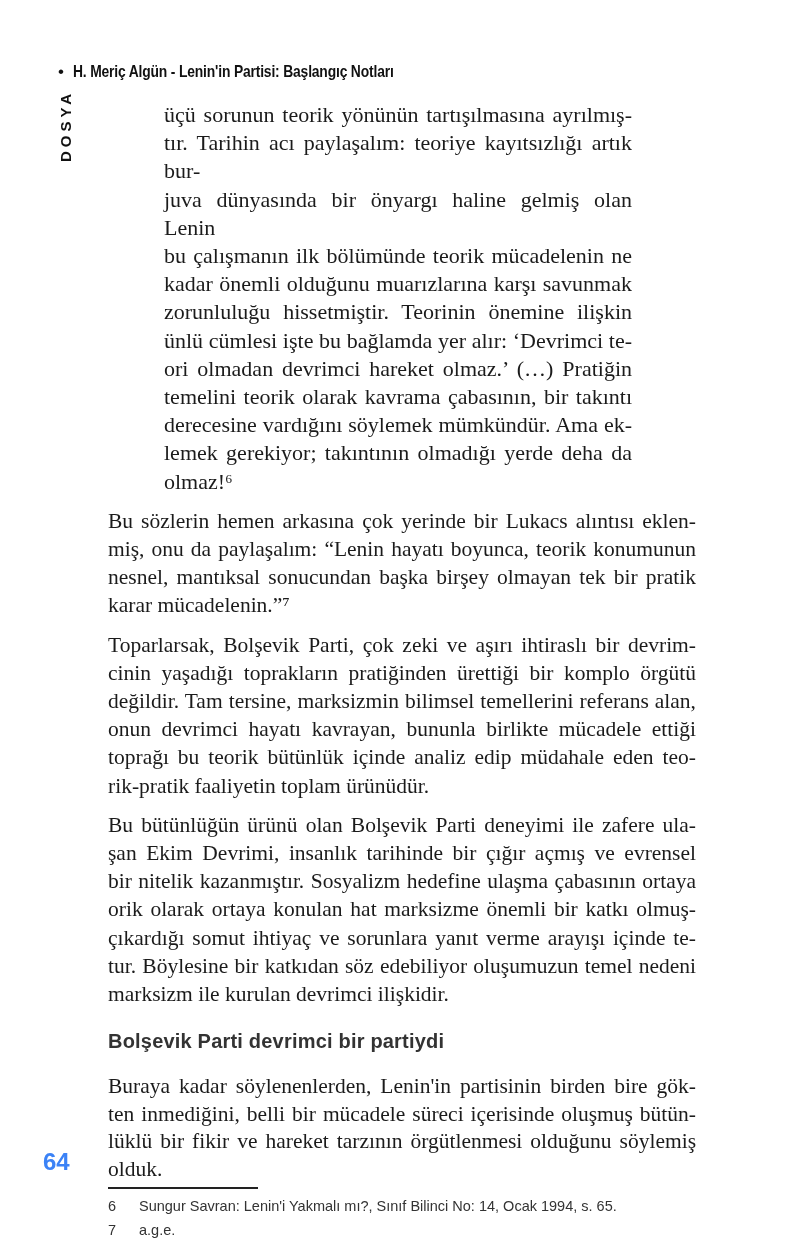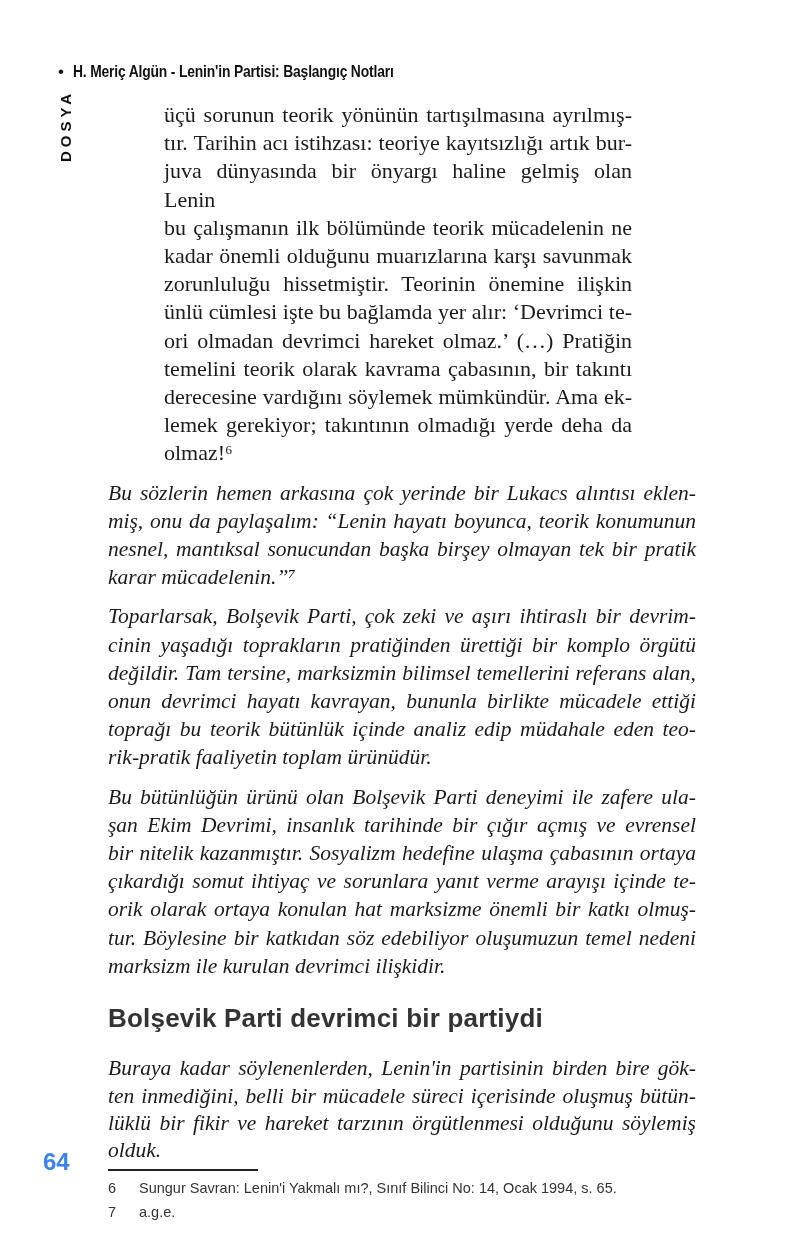--- a/index.html
+++ b/index.html
@@ -49,28 +49,27 @@
   .quote{
     margin:0 0 0 56px;
     width:468px;
     font-size:22px;
     line-height:28.2px;
   }
   .para{
     margin-top:11px;
     font-size:21.5px;
     line-height:28.2px;
-    font-style:italic;
   }
   .justified .tline{text-align:justify;text-align-last:justify;}
   .justified .tline:last-child{text-align-last:left;}
   .section-heading{
     font-family:"Liberation Sans","DejaVu Sans",sans-serif;
     font-weight:700;
-    font-size:26px;
+    font-size:20px;
     line-height:32px;
     color:#333;
     letter-spacing:0.2px;
   }
   .para.after-heading{margin-top:7px;line-height:27.4px;}
   
   .footnote-rule{
     margin-top:4px;
     width:150px;height:0;
     border-top:2px solid #222;
@@ -105,21 +104,21 @@
       <span class="title">Lenin'in Partisi: Başlangıç Notları</span>
     </span>
   </div>
 
   <div class="dosya">DOSYA</div>
 
   <div class="content">
 
     <div class="quote justified">
         <div class="tline">üçü sorunun teorik yönünün tartışılmasına ayrılmış-</div>
-        <div class="tline">tır. Tarihin acı istihzası: teoriye kayıtsızlığı artık bur-</div>
+        <div class="tline">tır. Tarihin acı paylaşalım: teoriye kayıtsızlığı artık bur-</div>
         <div class="tline">juva dünyasında bir önyargı haline gelmiş olan Lenin</div>
         <div class="tline">bu çalışmanın ilk bölümünde teorik mücadelenin ne</div>
         <div class="tline">kadar önemli olduğunu muarızlarına karşı savunmak</div>
         <div class="tline">zorunluluğu hissetmiştir. Teorinin önemine ilişkin</div>
         <div class="tline">ünlü cümlesi işte bu bağlamda yer alır: ‘Devrimci te-</div>
         <div class="tline">ori olmadan devrimci hareket olmaz.’ (…) Pratiğin</div>
         <div class="tline">temelini teorik olarak kavrama çabasının, bir takıntı</div>
         <div class="tline">derecesine vardığını söylemek mümkündür. Ama ek-</div>
         <div class="tline">lemek gerekiyor; takıntının olmadığı yerde deha da</div>
         <div class="tline">olmaz!⁶</div>
@@ -138,22 +137,22 @@
         <div class="tline">değildir. Tam tersine, marksizmin bilimsel temellerini referans alan,</div>
         <div class="tline">onun devrimci hayatı kavrayan, bununla birlikte mücadele ettiği</div>
         <div class="tline">toprağı bu teorik bütünlük içinde analiz edip müdahale eden teo-</div>
         <div class="tline">rik-pratik faaliyetin toplam ürünüdür.</div>
       </div>
 
     <div class="para justified">
         <div class="tline">Bu bütünlüğün ürünü olan Bolşevik Parti deneyimi ile zafere ula-</div>
         <div class="tline">şan Ekim Devrimi, insanlık tarihinde bir çığır açmış ve evrensel</div>
         <div class="tline">bir nitelik kazanmıştır. Sosyalizm hedefine ulaşma çabasının ortaya</div>
+        <div class="tline">orik olarak ortaya konulan hat marksizme önemli bir katkı olmuş-</div>
         <div class="tline">çıkardığı somut ihtiyaç ve sorunlara yanıt verme arayışı içinde te-</div>
-        <div class="tline">orik olarak ortaya konulan hat marksizme önemli bir katkı olmuş-</div>
         <div class="tline">tur. Böylesine bir katkıdan söz edebiliyor oluşumuzun temel nedeni</div>
         <div class="tline">marksizm ile kurulan devrimci ilişkidir.</div>
       </div>
 
     <h2 class="section-heading">Bolşevik Parti devrimci bir partiydi</h2>
 
     <div class="para after-heading justified">
         <div class="tline">Buraya kadar söylenenlerden, Lenin'in partisinin birden bire gök-</div>
         <div class="tline">ten inmediğini, belli bir mücadele süreci içerisinde oluşmuş bütün-</div>
         <div class="tline">lüklü bir fikir ve hareket tarzının örgütlenmesi olduğunu söylemiş</div>

